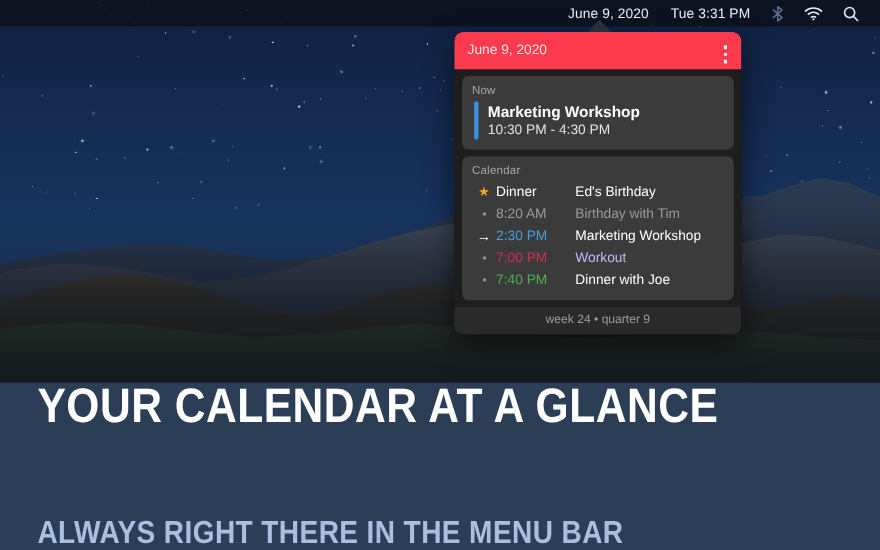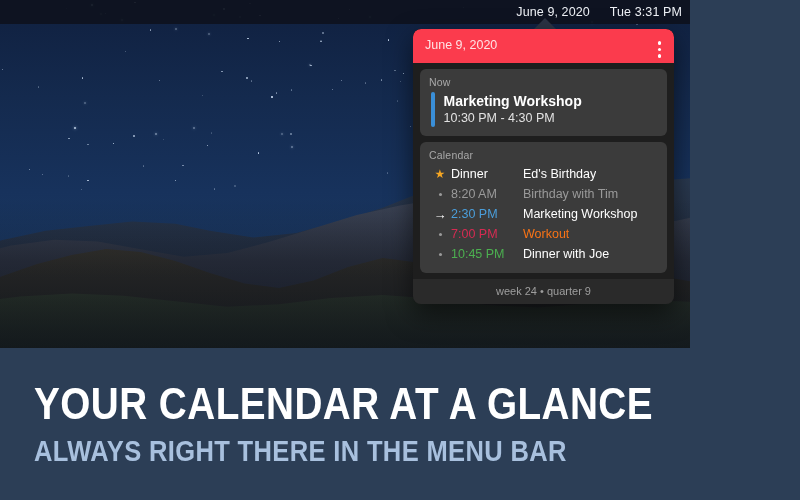--- a/index.html
+++ b/index.html
@@ -2,21 +2,21 @@
 <html><head>
 <meta charset="utf-8">
 <style>
   * { margin:0; padding:0; box-sizing:border-box; }
   html,body { width:800px; height:500px; overflow:hidden; }
   body {
     font-family:"Liberation Sans", sans-serif;
     background:#2c3e56;
     -webkit-font-smoothing:antialiased;
   }
-  #screen { position:relative; width:690px; height:500px; overflow:hidden; }
+  #screen { position:relative; width:800px; height:500px; overflow:hidden; }
 
   
   .desktop {
     position:absolute; left:0; top:0; width:800px; height:348px;
     background:
       radial-gradient(ellipse 420px 200px at 18% 118%, rgba(60,72,60,.55), rgba(0,0,0,0) 62%),
       linear-gradient(to bottom,#10203f 0%, #142a4e 28%, #17325c 55%, #1a3760 72%, #1d3a63 100%);
     overflow:hidden;
   }
   
@@ -371,35 +371,35 @@
                 <span class="arrow-glyph">→</span>
               </span>
               <span class="ev-time" style="color:#4a9eda">2:30 PM</span>
               <span class="ev-title" style="color:#ffffff">Marketing Workshop</span>
             </div>
             <div class="ev-row">
               <span class="ev-mark">
                 <span class="dot"></span>
               </span>
               <span class="ev-time" style="color:#d62b52">7:00 PM</span>
-              <span class="ev-title" style="color:#f97316">Workout</span>
+              <span class="ev-title" style="color:#c4b5fd">Workout</span>
             </div>
             <div class="ev-row">
               <span class="ev-mark">
                 <span class="dot"></span>
               </span>
-              <span class="ev-time" style="color:#4caf50">10:45 PM</span>
+              <span class="ev-time" style="color:#4caf50">7:40 PM</span>
               <span class="ev-title" style="color:#ffffff">Dinner with Joe</span>
             </div>
           </div>
       </div>
 
     </div>
 
     <div class="pop-footer">week 24 • quarter 9</div>
   </div>
 
-  <div class="banner" style="background: rgb(44, 62, 86);">
+  <div class="banner" style="background: rgb(44, 62, 86); justify-content: space-between;">
     <div class="headline" style="color: rgb(255, 255, 255);">YOUR CALENDAR AT A GLANCE</div>
     <div class="subhead" style="color: rgb(168, 192, 222);">ALWAYS RIGHT THERE IN THE MENU BAR</div>
   </div>
 
 </div>
 
 </body></html>

